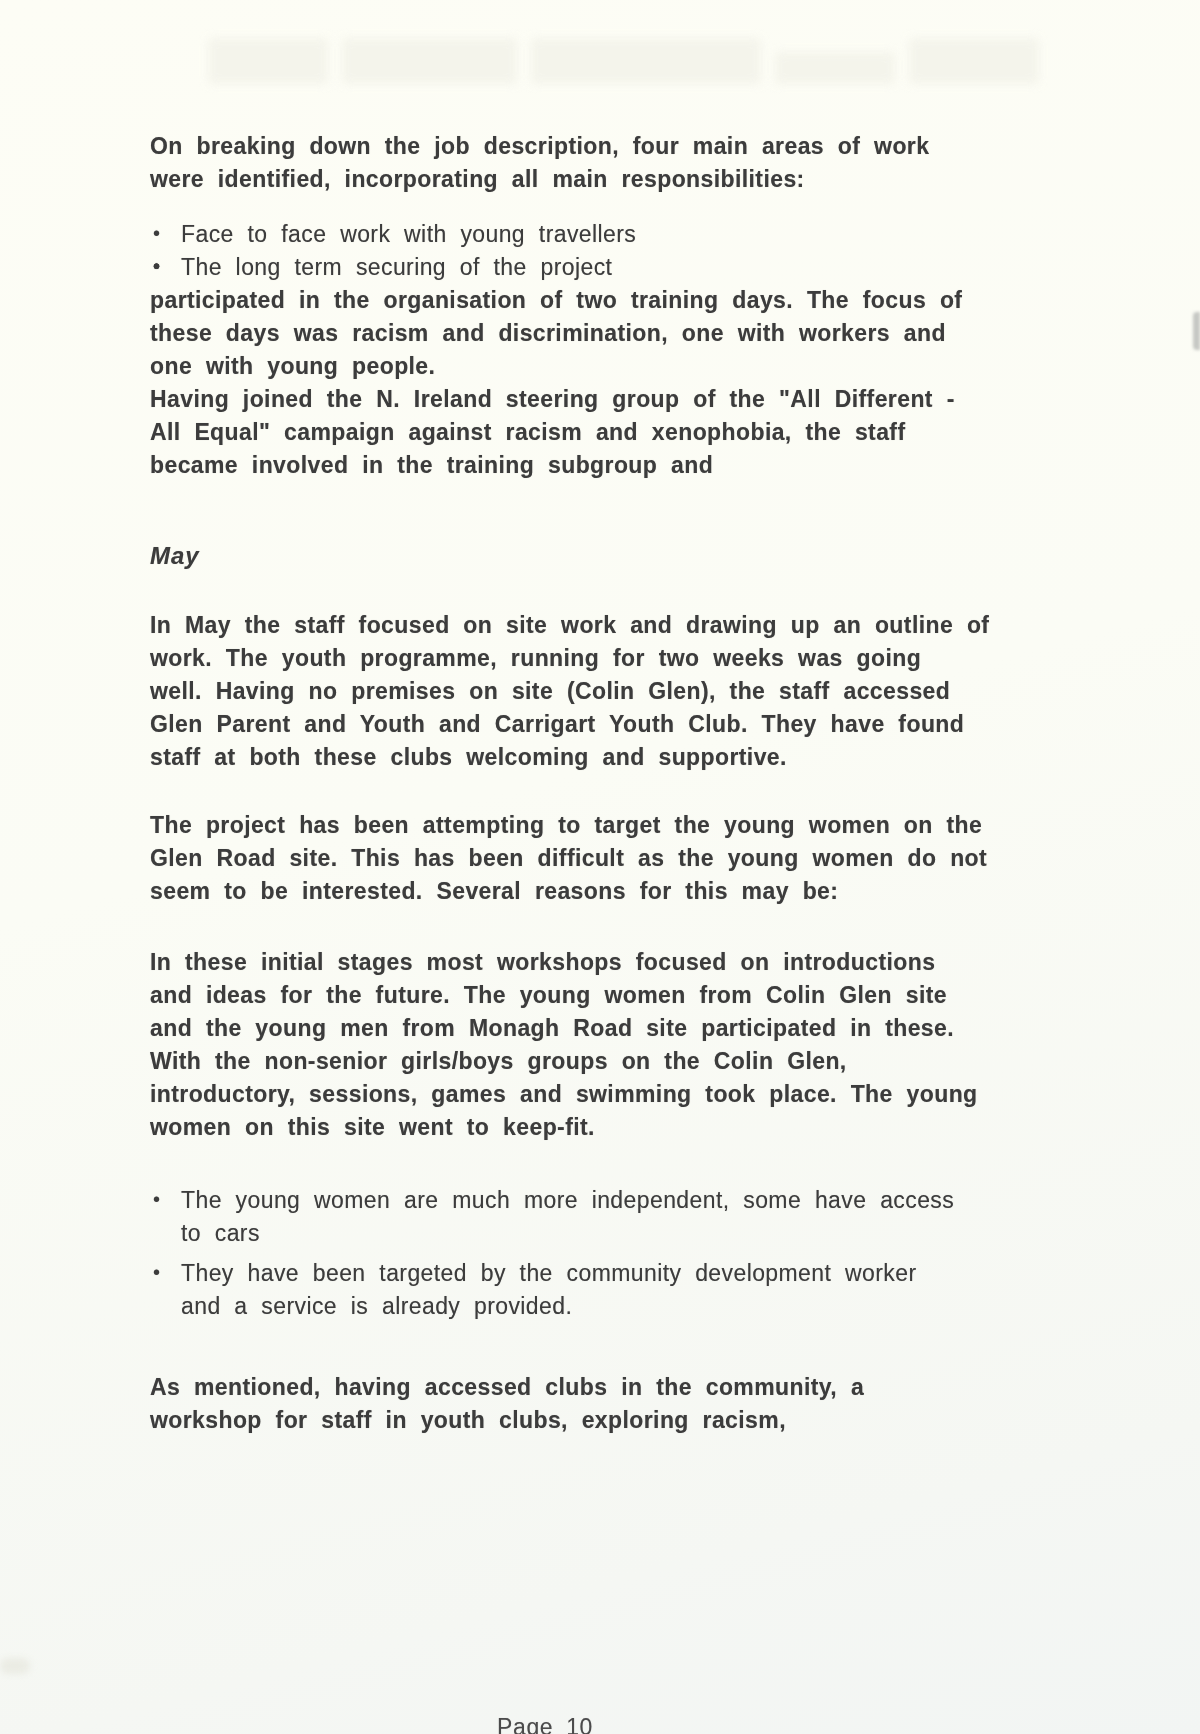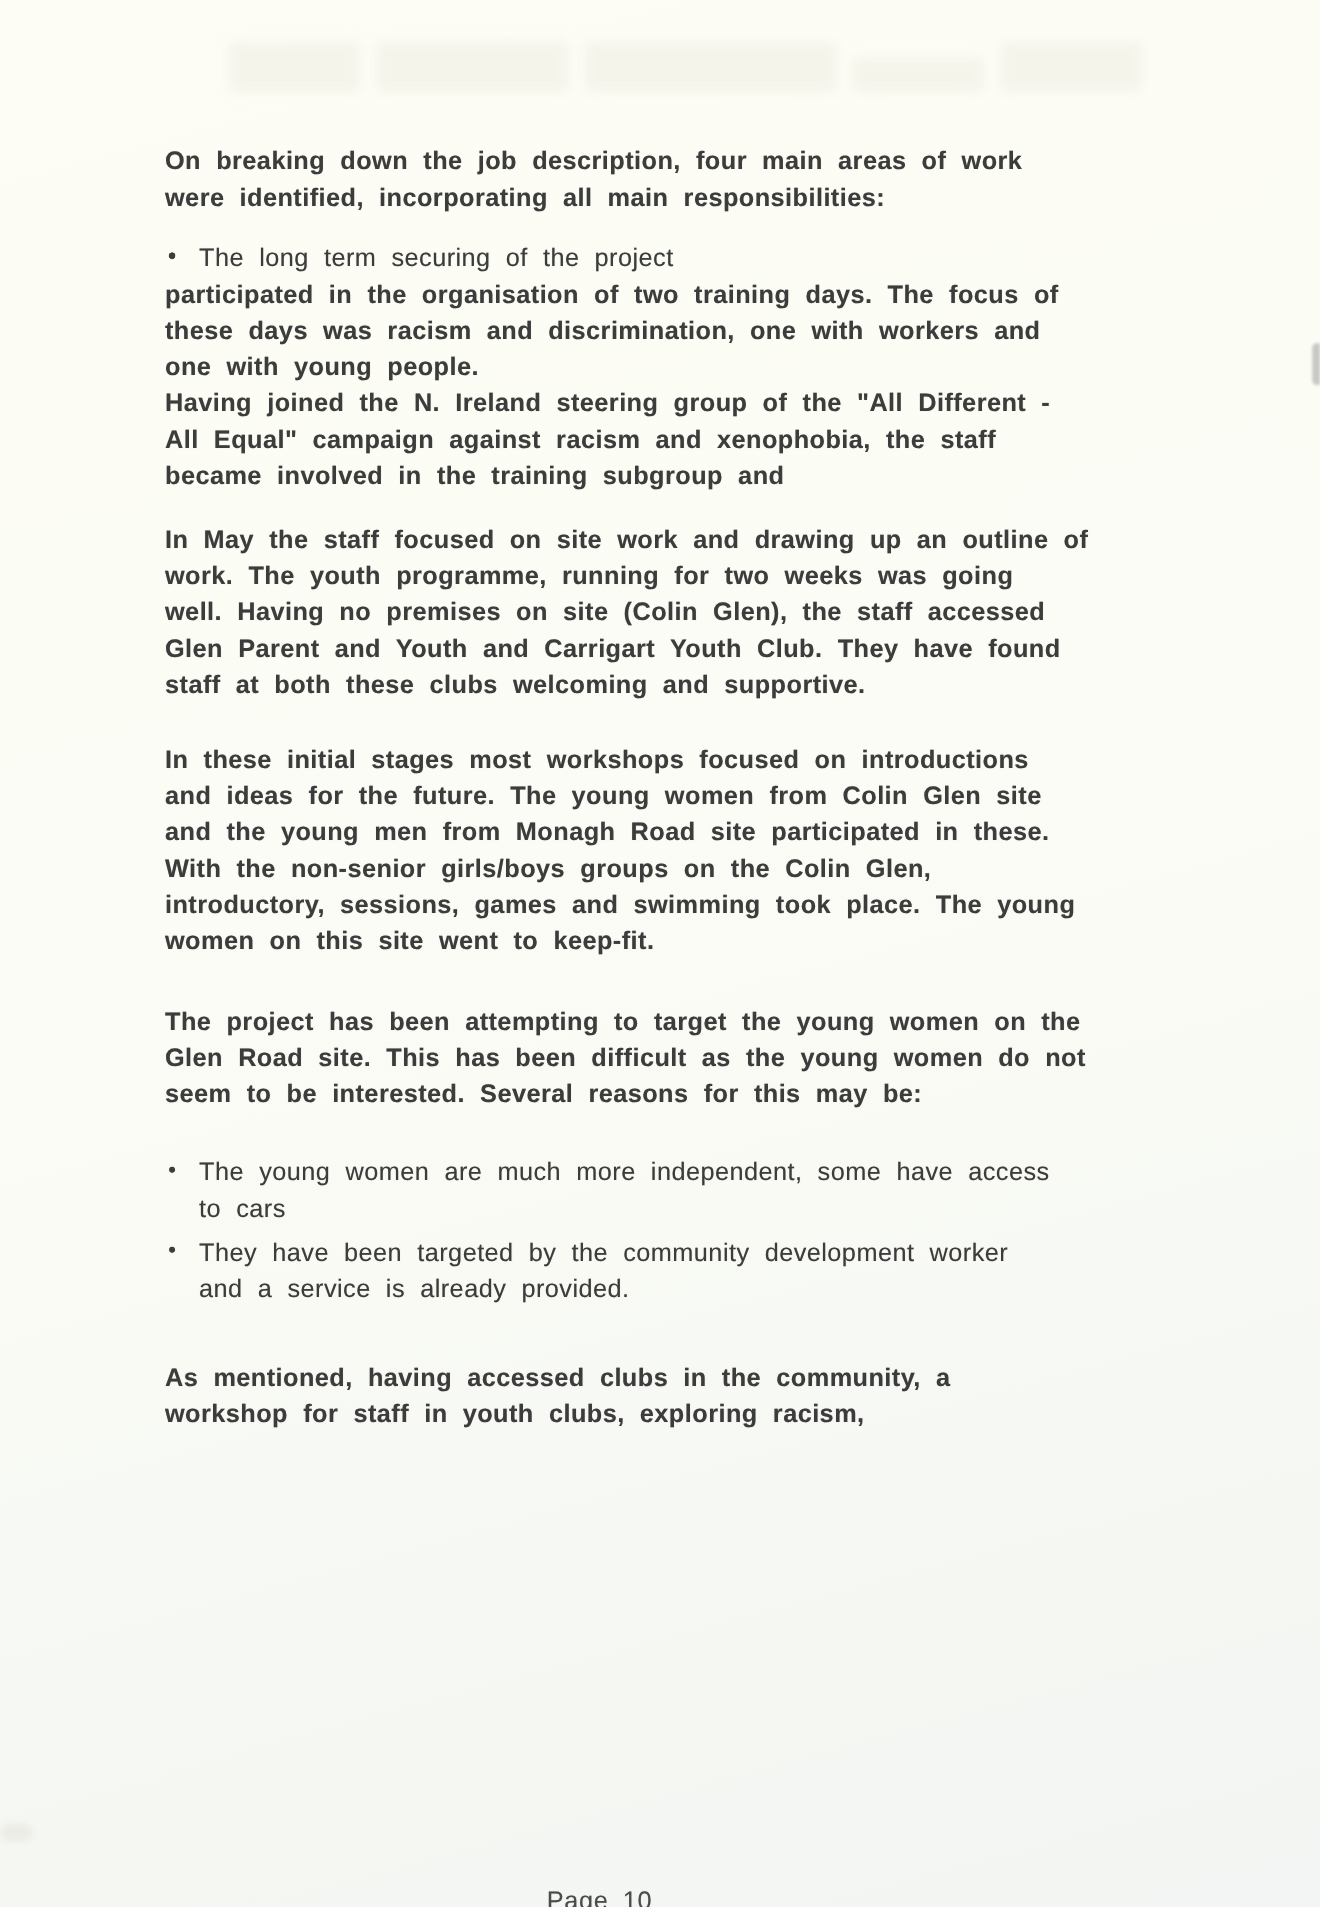--- a/index.html
+++ b/index.html
@@ -147,20 +147,21 @@
   </div>
 
   <section class="body-text">
 
     <p class="para para-intro">On breaking down the job description, four main areas of work
 were identified, incorporating all main responsibilities:</p>
 
     <ul class="doc-list list-work-areas">
       <li>
         <span class="bullet-dot">•</span>
+        <span class="li-text">Face to face work with young travellers</span>
       </li>
       <li>
         <span class="bullet-dot">•</span>
       </li>
       <li>
         <span class="bullet-dot">•</span>
       </li>
       <li>
         <span class="bullet-dot">•</span>
         <span class="li-text">The long term securing of the project</span>
@@ -168,38 +169,39 @@
     </ul>
 
     <p class="para para-training">participated in the organisation of two training days. The focus of
 these days was racism and discrimination, one with workers and
 one with young people.</p>
 
     <p class="para para-campaign">Having joined the N. Ireland steering group of the "All Different -
 All Equal" campaign against racism and xenophobia, the staff
 became involved in the training subgroup and</p>
 
+    <h2 class="heading-may">May</h2>
 
     <p class="para para-site-work">In May the staff focused on site work and drawing up an outline of
 work. The youth programme, running for two weeks was going
 well. Having no premises on site (Colin Glen), the staff accessed
 Glen Parent and Youth and Carrigart Youth Club. They have found
 staff at both these clubs welcoming and supportive.</p>
+
+    <p class="para para-target">The project has been attempting to target the young women on the
+Glen Road site. This has been difficult as the young women do not
+seem to be interested. Several reasons for this may be:</p>
 
     <p class="para para-initial">In these initial stages most workshops focused on introductions
 and ideas for the future. The young women from Colin Glen site
 and the young men from Monagh Road site participated in these.
 With the non-senior girls/boys groups on the Colin Glen,
 introductory, sessions, games and swimming took place. The young
 women on this site went to keep-fit.</p>
 
-    <p class="para para-target">The project has been attempting to target the young women on the
-Glen Road site. This has been difficult as the young women do not
-seem to be interested. Several reasons for this may be:</p>
-
     <ul class="doc-list list-reasons">
       <li>
         <span class="bullet-dot">•</span>
         <span class="li-text">The young women are much more independent, some have access
 to cars</span>
       </li>
       <li>
         <span class="bullet-dot">•</span>
         <span class="li-text">They have been targeted by the community development worker
 and a service is already provided.</span>

